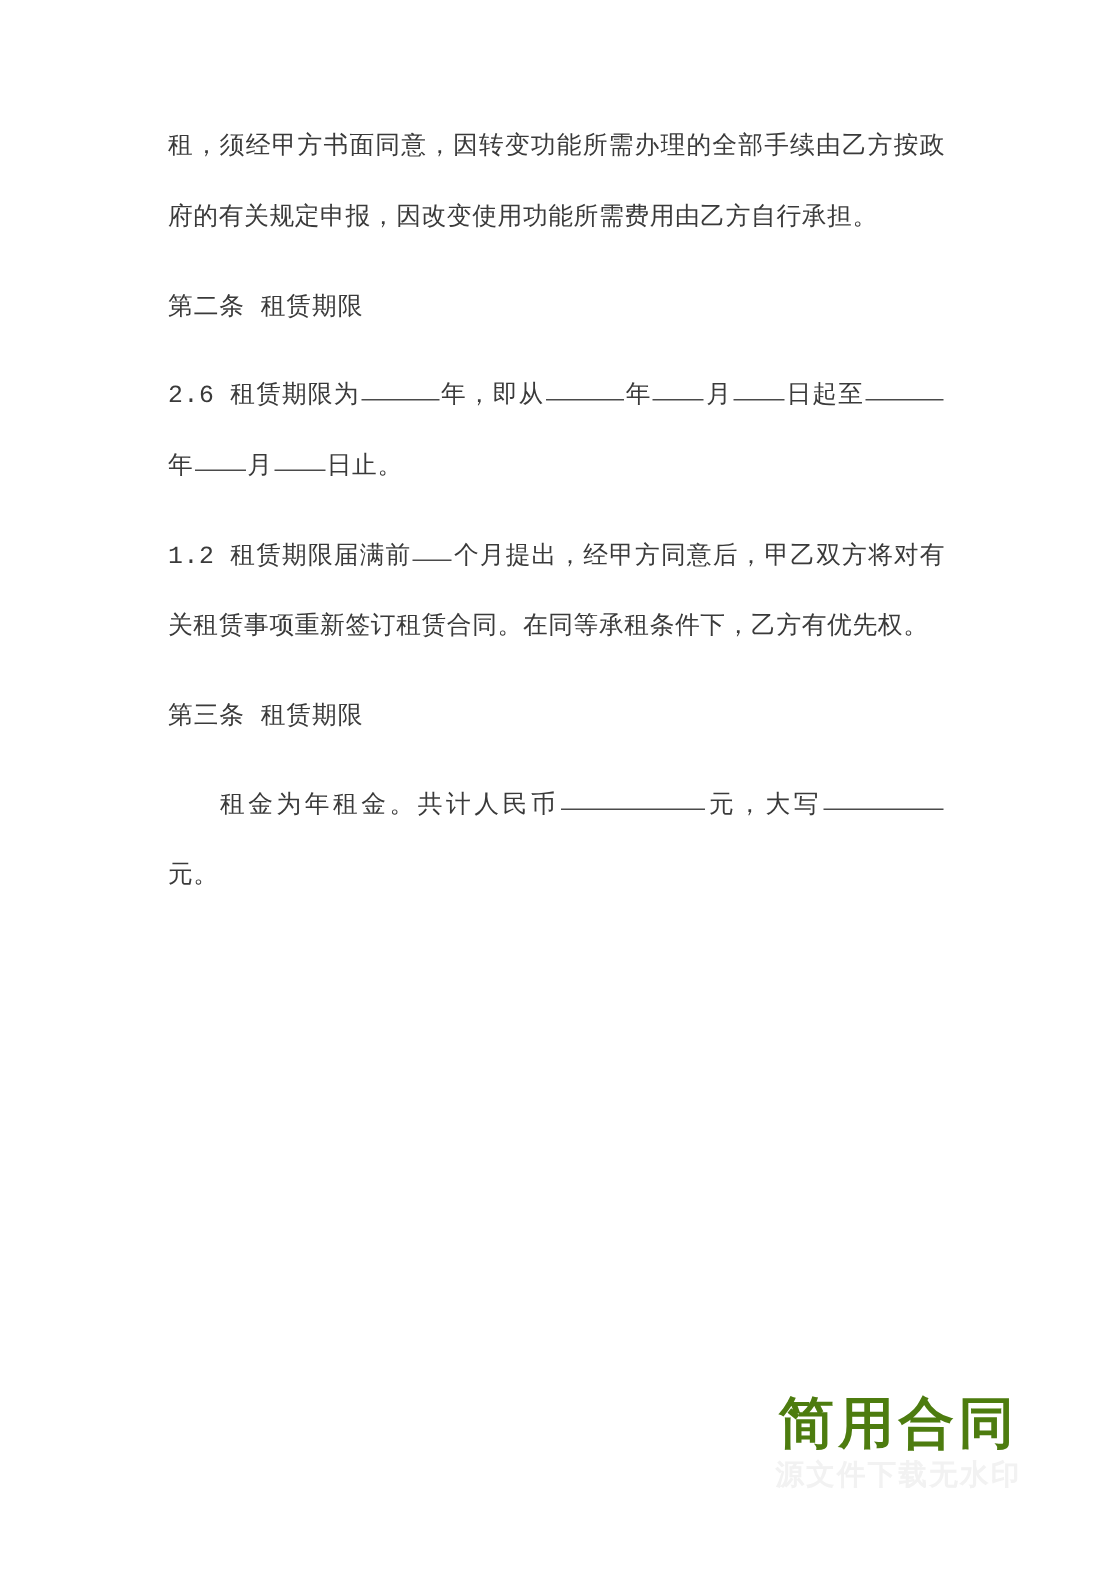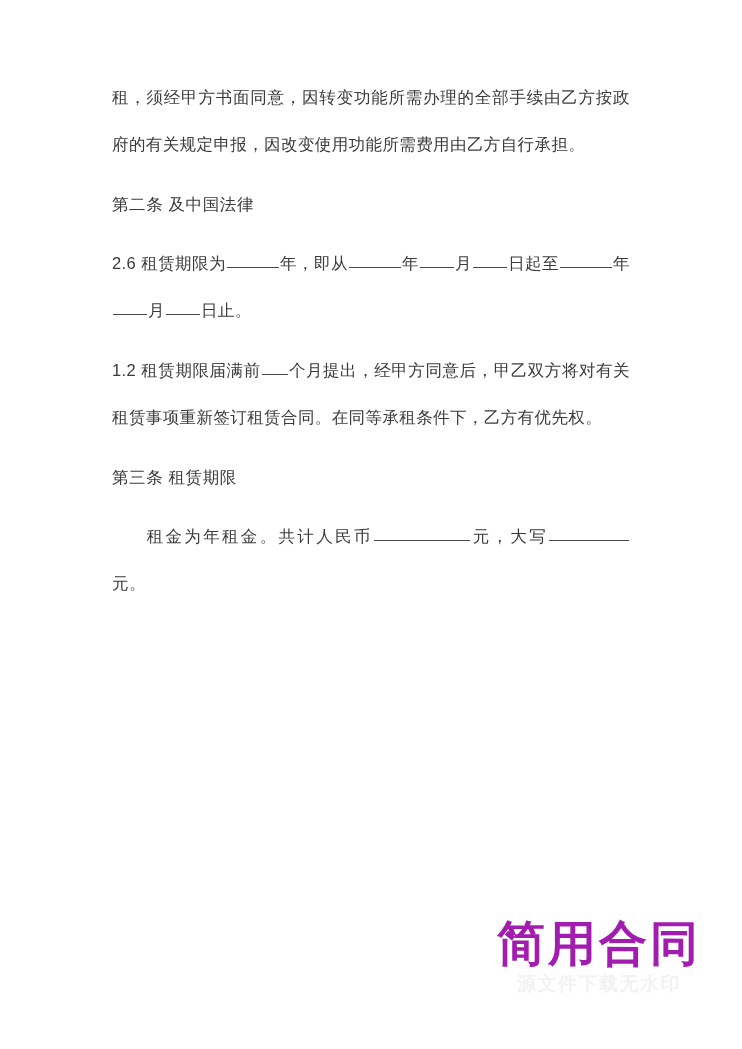--- a/index.html
+++ b/index.html
@@ -33,21 +33,21 @@
 
   .para {
     font-size: 16.5px;
     line-height: 47px;
     color: #3a3a3a;
     text-align: justify;
     text-justify: inter-ideograph;
     letter-spacing: 0.4px;
     margin: 0 0 13px 0;
     word-break: break-all;
-    font-family: Liberation Sans, sans-serif;
+    font-family: Liberation Mono, monospace;
   }
 
   .para.heading {
     letter-spacing: 0.6px;
     margin-bottom: 12px;
   }
 
   .para.indent {
     text-indent: 2.1em;
   }
@@ -71,23 +71,23 @@
   #watermark {
     position: absolute;
     right: 18px;
     bottom: 52px;
     width: 250px;
     text-align: center;
     user-select: none;
     pointer-events: none;
   }
   #watermark .wm-main {
-    font-size: 48px;
+    font-size: 37px;
     font-weight: bold;
-    color: #a21caf;
+    color: #4d7c0f;
     letter-spacing: 3px;
     line-height: 1.05;
     font-family: "DejaVu Sans", "Liberation Sans", sans-serif;
   }
   #watermark .wm-sub {
     font-size: 19px;
     font-weight: bold;
     color: #f2f2f2;
     letter-spacing: 1.5px;
     line-height: 1.5;
@@ -100,21 +100,21 @@
 <div id="page">
 
   <div id="doc-body">
 
     <p class="para">
       <span>租，须经甲方书面同意，因转变功能所需办理的全部手续由乙方按政府的有关规定申报，因改变使用功能所需费用由乙方自行承担。</span>
     </p>
 
 
     <p class="para heading">
-      <span>第二条 及中国法律</span>
+      <span>第二条 租赁期限</span>
     </p>
 
     <p class="para">
       <span>2.6 租赁期限为</span><span class="blank b-m"></span><span>年，即从</span><span class="blank b-m"></span><span>年</span><span class="blank b-s"></span><span>月</span><span class="blank b-s"></span><span>日起至</span><span class="blank b-m"></span><span>年</span><span class="blank b-s"></span><span>月</span><span class="blank b-s"></span><span>日止。</span>
     </p>
 
     <p class="para">
       <span>1.2 租赁期限届满前</span><span class="blank b-xs"></span><span>个月提出，经甲方同意后，甲乙双方将对有关租赁事项重新签订租赁合同。在同等承租条件下，乙方有优先权。</span>
     </p>
 

